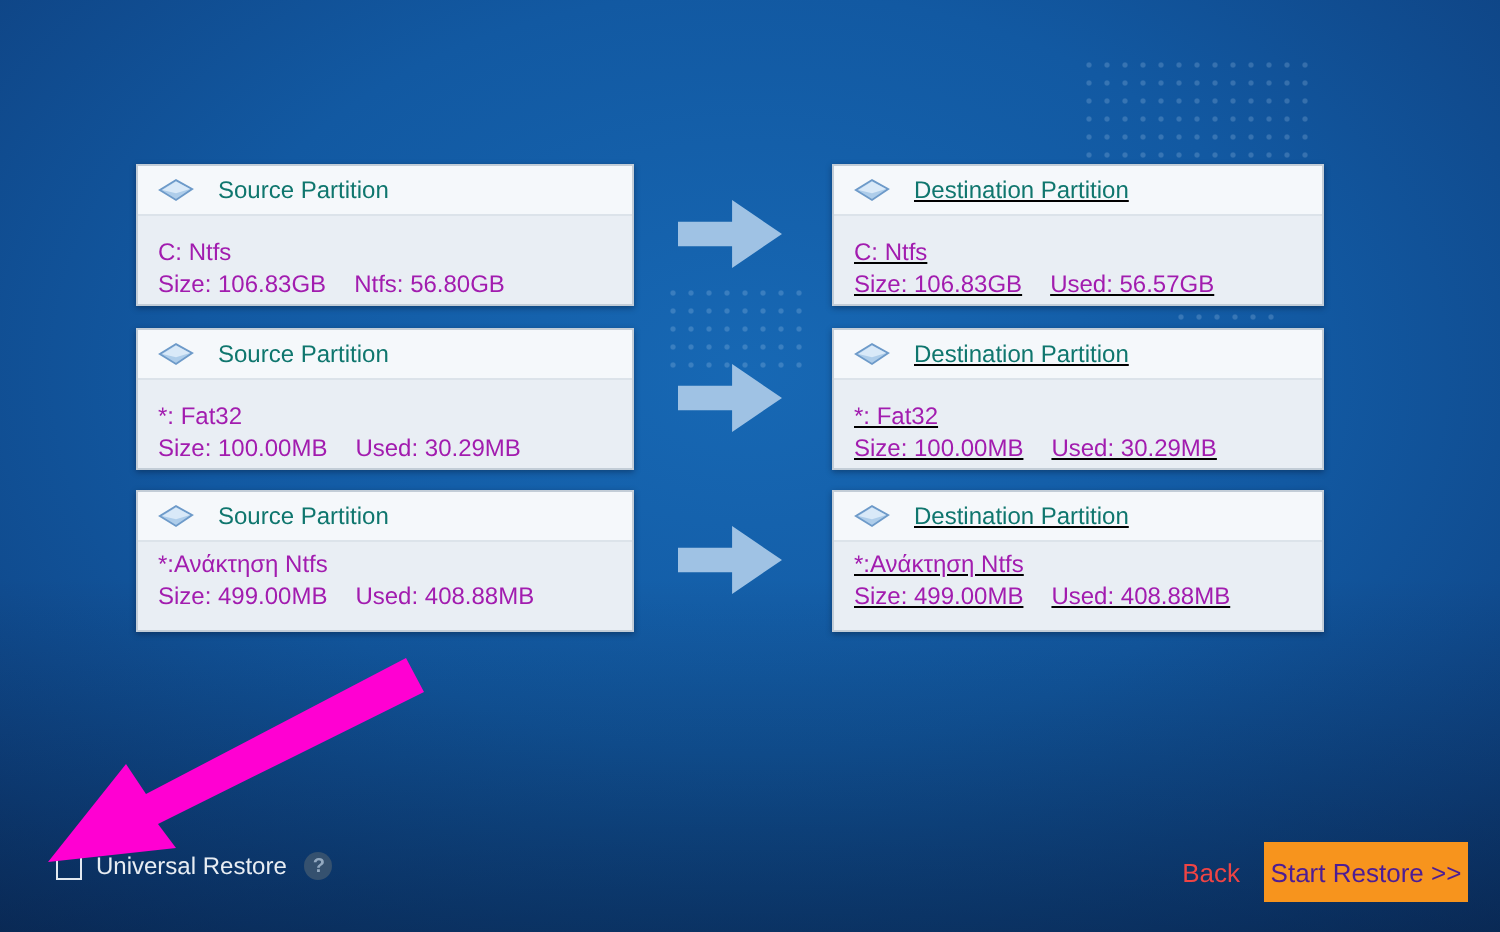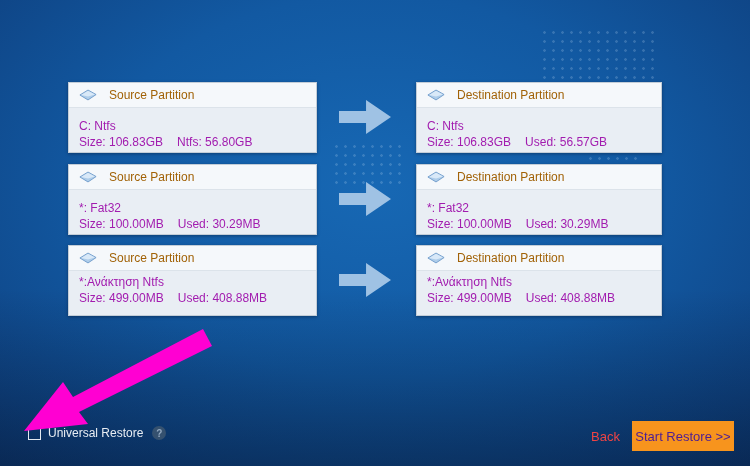--- a/index.html
+++ b/index.html
@@ -23,28 +23,28 @@
   #dots2 { left:332px; top:142px; width:74px;  height:48px; }
   #dots3 { left:586px; top:118px; width:56px;  height:100px; }
 
   
   .card {
     position:absolute; z-index:1; box-sizing:border-box;
     width:249px; height:71px;
     background:#e9eef4; border:1px solid #c3cdd7;
     box-shadow:0 1px 3px rgba(0,6,20,.35);
   }
-  .card.dest { width:246px; }
+  .card.dest { width:246px;text-decoration:underline; }
   .card-header {
     height:24px; background:#f5f8fb; border-bottom:1px solid #dce3ea;
     display:flex; align-items:center; padding-left:10px;
   }
   .disk-icon { display:inline-block; width:18px; height:12px; }
   .disk-icon svg { display:block; }
-  .card-title { margin-left:12px; font-size:12px; color:#a16207; }
+  .card-title { margin-left:12px; font-size:12px; color:#0f766e; }
   .card-body { padding:10px 0 0 10px; font-size:12px; color:#a21caf; line-height:16px; }
   .compact .card-body { padding-top:3px; }
   .size-val { margin-right:14px; }
 
   
   .flow-arrow {
     position:absolute; z-index:1; left:339px; width:52px; height:34px;
     background:var(--arrow-blue, #9fc2e4);
     clip-path: polygon(0 32%, 52% 32%, 52% 0, 100% 50%, 52% 100%, 52% 68%, 0 68%);
   }

